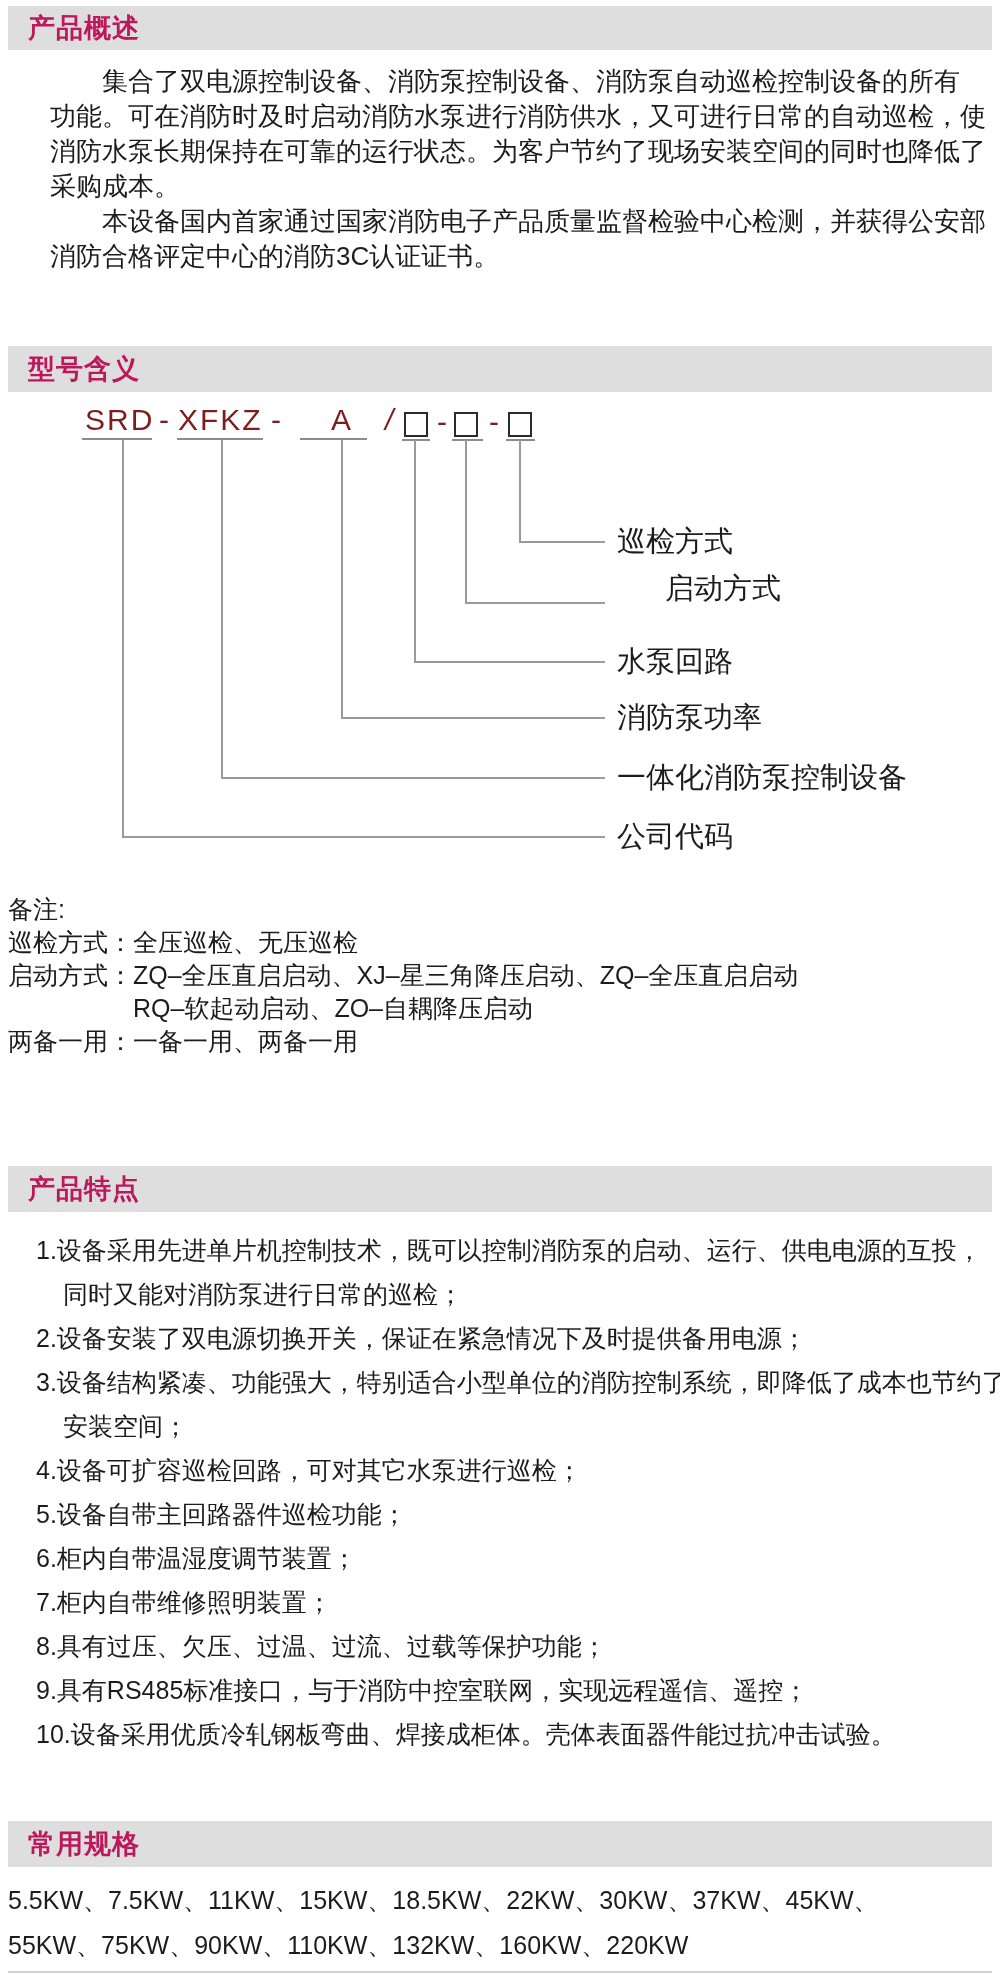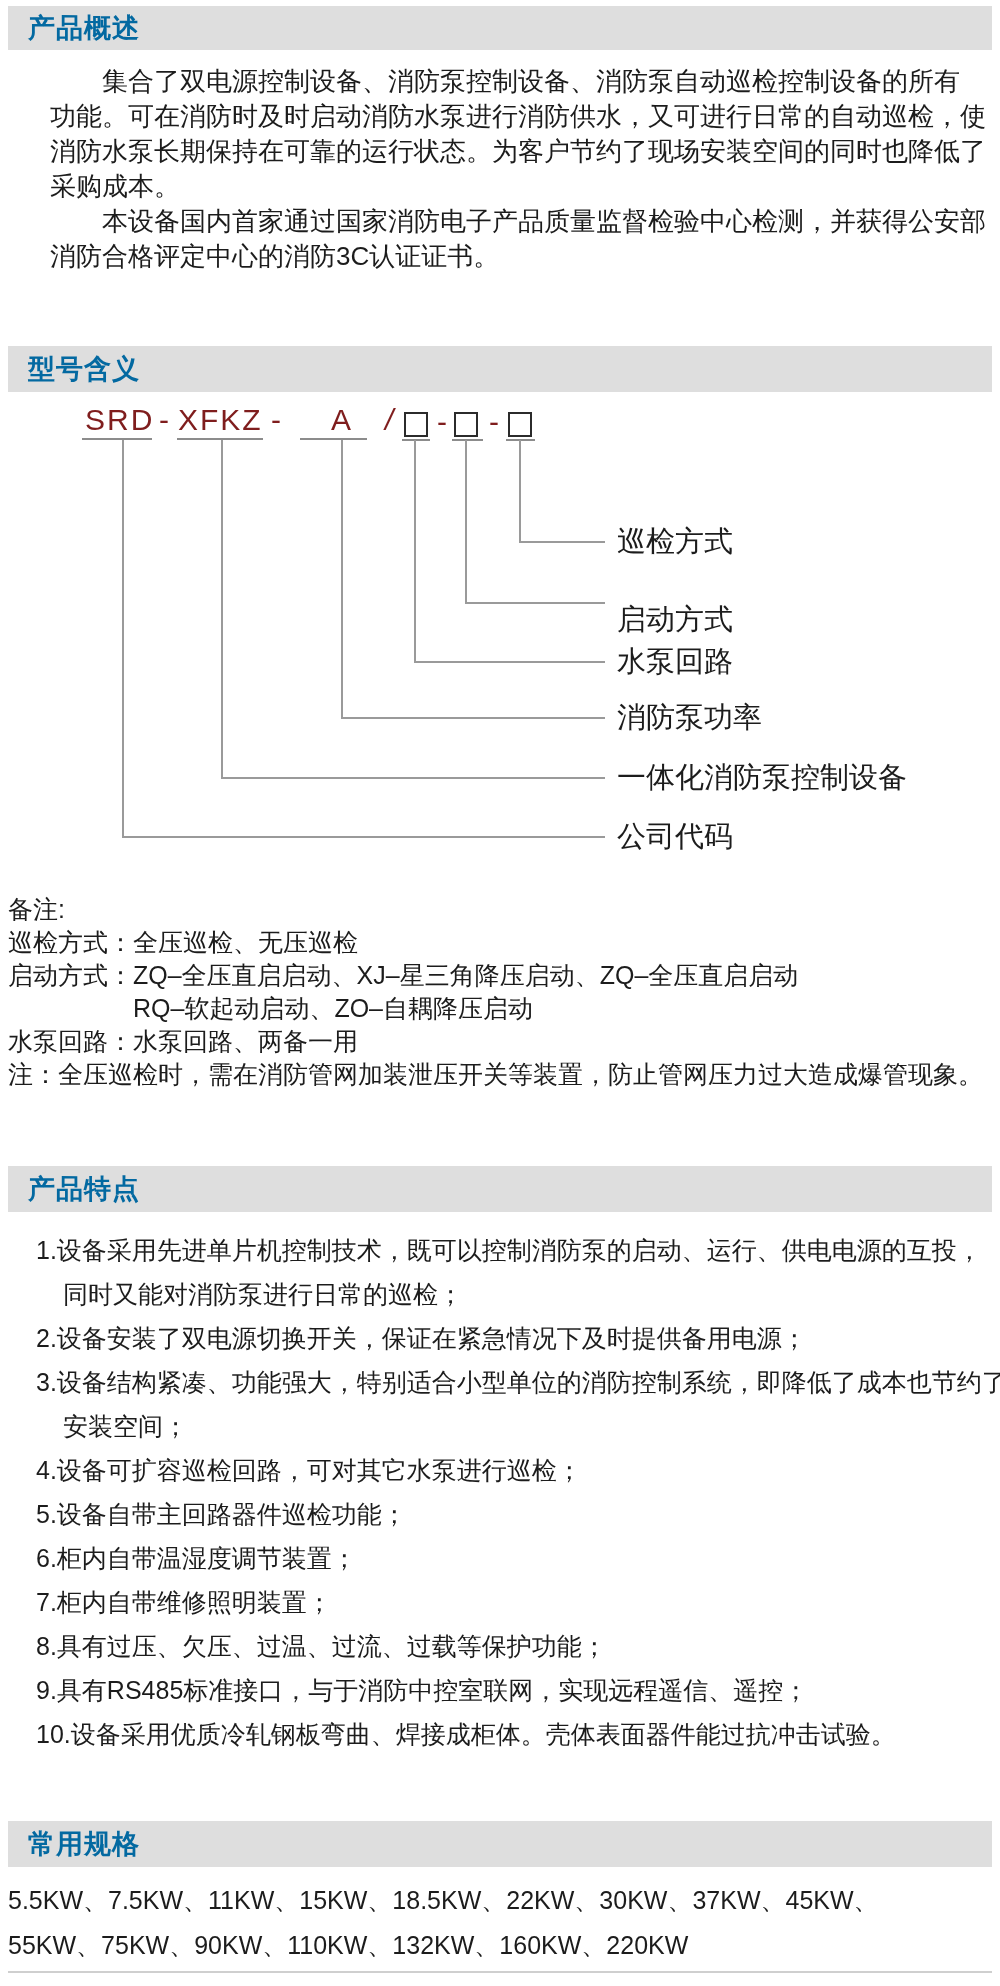--- a/index.html
+++ b/index.html
@@ -13,21 +13,21 @@
   }
   .page { position: absolute; top: 0; left: 0; width: 1000px; height: 1986px; background: #ffffff; }
 
   
   .bar {
     position: absolute; left: 8px; width: 984px; height: 46px;
     background: #dedede;
     display: flex; align-items: center;
     padding-left: 20px;
   }
-  .bar span { font-size: 27px; font-weight: bold; color: #0369a1; letter-spacing: 1px; }
+  .bar span { font-size: 27px; font-weight: bold; color: #be185d; letter-spacing: 1px; }
   .bar-1 { top: 6px; height: 44px; }
   .bar-2 { top: 346px; }
   .bar-3 { top: 1166px; }
   .bar-4 { top: 1821px; }
 
   
   .overview { position: absolute; top: 64px; left: 8px; width: 986px; margin-left: 42px; }
   .overview .ln { font-size: 26px; line-height: 35px; white-space: nowrap; }
   .overview .ind { padding-left: 52px; }
 
@@ -62,21 +62,21 @@
   .v6 { left: 519px; height: 101px; }
   .hline { position: absolute; height: 2px; background: #9a9a9a; }
   .h6 { top: 136px; left: 519px; width: 86px; }
   .h5 { top: 197px; left: 465px; width: 140px; }
   .h4 { top: 256px; left: 414px; width: 191px; }
   .h3 { top: 312px; left: 341px; width: 264px; }
   .h2 { top: 372px; left: 221px; width: 384px; }
   .h1 { top: 431px; left: 122px; width: 483px; }
   .mlabel { position: absolute; left: 617px; font-size: 29px; line-height: 32px; white-space: nowrap; }
   .ml-0 { top: 120px; }
-  .ml-1 { top: 198px; }
+  .ml-1 { top: 167px; margin-left: 48px; }
   .ml-2 { top: 240px; }
   .ml-3 { top: 296px; }
   .ml-4 { top: 356px; }
   .ml-5 { top: 415px; }
 
   
   .notes { position: absolute; top: 893px; left: 8px; width: 986px; }
   .notes .ln { font-size: 25px; line-height: 33px; white-space: nowrap; }
   .notes .ind { padding-left: 125px; }
 
@@ -152,22 +152,21 @@
     <div class="mlabel ml-3">消防泵功率</div>
     <div class="mlabel ml-4">一体化消防泵控制设备</div>
     <div class="mlabel ml-5">公司代码</div>
   </div>
 
   <div class="notes">
     <div class="ln">备注:</div>
     <div class="ln">巡检方式：全压巡检、无压巡检</div>
     <div class="ln">启动方式：ZQ–全压直启启动、XJ–星三角降压启动、ZQ–全压直启启动</div>
     <div class="ln ind">RQ–软起动启动、ZO–自耦降压启动</div>
-    <div class="ln">水泵回路：水泵回路、两备一用</div>
-    <div class="ln">注：全压巡检时，需在消防管网加装泄压开关等装置，防止管网压力过大造成爆管现象。</div>
+    <div class="ln">两备一用：一备一用、两备一用</div>
   </div>
 
   <div class="bar bar-3">
     <span>产品特点</span>
   </div>
   <div class="features">
     <div class="ln">1.设备采用先进单片机控制技术，既可以控制消防泵的启动、运行、供电电源的互投，</div>
     <div class="ln ind">同时又能对消防泵进行日常的巡检；</div>
     <div class="ln">2.设备安装了双电源切换开关，保证在紧急情况下及时提供备用电源；</div>
     <div class="ln">3.设备结构紧凑、功能强大，特别适合小型单位的消防控制系统，即降低了成本也节约了</div>

